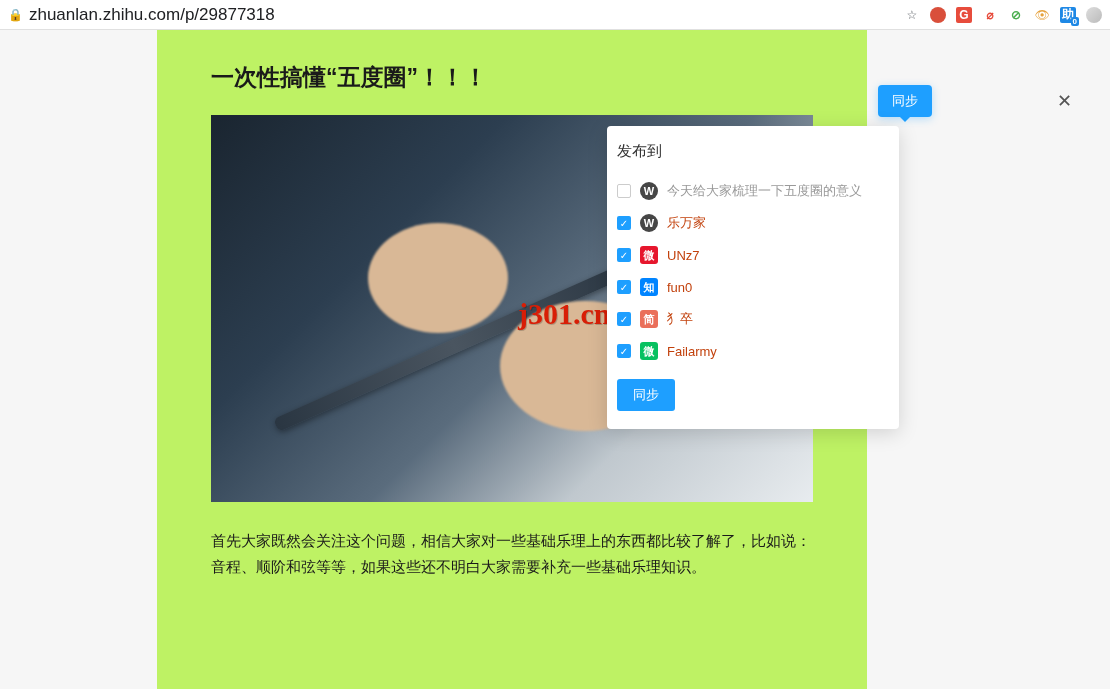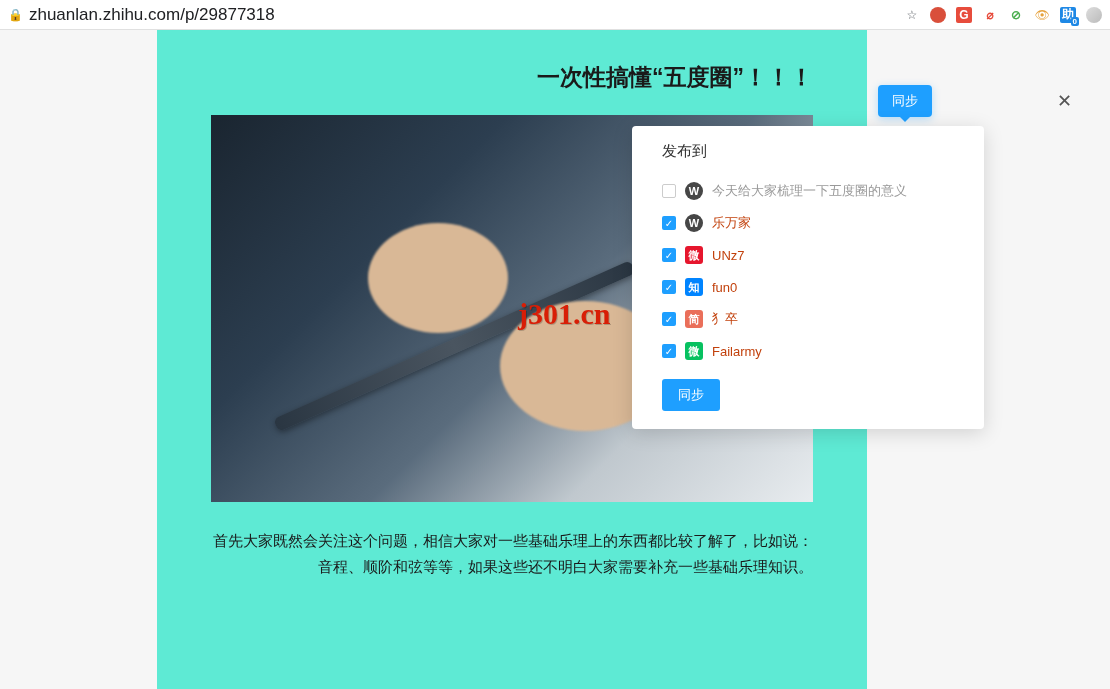--- a/index.html
+++ b/index.html
@@ -16,38 +16,38 @@
 .sq-red { background:#e74c3c; color:#fff; font-weight:bold; font-size:10px; border-radius:2px; }
 .spiral { color:#e74c3c; font-weight:bold; }
 .check-g { color:#4caf50; font-weight:bold; font-size:14px; }
 .weibo-ext { color:#e6a23c; font-size:14px; }
 .blue-ext { background:#1e88e5; color:#fff; font-size:9px; font-weight:bold; border-radius:2px; position:relative; }
 .blue-ext::after { content:"0"; position:absolute; bottom:-3px; right:-3px; background:#1e88e5; color:#fff; font-size:8px; padding:0 2px; border-radius:2px; }
 .avatar { width:18px; height:18px; border-radius:50%; background:linear-gradient(135deg,#ddd,#bbb); }
 
 
 .viewport { position:relative; height:659px; width:1110px; }
-.article-col { position:absolute; left:157px; top:0; width:710px; background:#5eead4; height:100%; padding:32px 54px 0; overflow:hidden;text-align:right; }
+.article-col { position:absolute; left:157px; top:0; width:710px; background:#bef264; height:100%; padding:32px 54px 0; overflow:hidden; }
 .article-title { font-size:23px; font-weight:700; color:#1a1a1a; margin-bottom:22px; }
 .hero { width:602px; height:387px; background:linear-gradient(135deg,#1a2530 0%,#2c3e50 30%,#5a6c7d 55%,#c0c8ce 75%,#e8ecef 100%); position:relative; overflow:hidden; margin-bottom:26px; }
 .hero::before { content:""; position:absolute; left:8%; top:58%; width:65%; height:14px; background:linear-gradient(90deg,#2a3642,#4a5560,#2a3642); transform:rotate(-24deg); border-radius:6px; box-shadow:0 2px 6px rgba(0,0,0,.4); }
 .hand { position:absolute; background:#d9b896; border-radius:50%; filter:blur(1px); }
 .hand.a { left:26%; top:28%; width:140px; height:110px; }
 .hand.b { left:48%; top:48%; width:170px; height:130px; }
 .watermark { position:absolute; left:51%; top:47%; font-family:"Times New Roman",serif; font-size:30px; font-weight:bold; color:#d81e06; text-shadow:1px 1px 0 rgba(0,0,0,.2); }
 .para { font-size:15px; line-height:1.75; color:#1a1a1a; margin-bottom:18px; }
 .em { font-style:italic; font-weight:700; }
 .bold { font-weight:700; }
 
 
 .sync-tab { position:absolute; right:178px; top:55px; background:#1e9fff; color:#fff; font-size:13px; padding:7px 14px; border-radius:4px; box-shadow:0 2px 8px rgba(30,159,255,.3); cursor:pointer; }
 .sync-tab::after { content:""; position:absolute; left:50%; bottom:-5px; margin-left:-5px; border:5px solid transparent; border-top-color:#1e9fff; border-bottom:none; }
 .close-x { position:absolute; right:38px; top:60px; font-size:18px; color:#555; cursor:pointer; }
 
-.popup { position:absolute; left:632px; top:96px; width:352px; background:#fff; border-radius:4px; box-shadow:0 4px 20px rgba(0,0,0,.15); padding:16px 30px 18px; }
+.popup { position:absolute; left:607px; top:96px; width:292px; background:#fff; border-radius:4px; box-shadow:0 4px 20px rgba(0,0,0,.15); padding:16px 10px 18px; }
 .popup-title { font-size:15px; color:#333; margin-bottom:14px; }
 .dest-row { display:flex; align-items:center; gap:9px; padding:7px 0; }
 .cb { width:14px; height:14px; border-radius:2px; display:flex; align-items:center; justify-content:center; font-size:10px; cursor:pointer; }
 .cb.off { border:1px solid #ccc; }
 .cb.on { background:#1e9fff; color:#fff; }
 .plat-icon { width:18px; height:18px; border-radius:3px; display:flex; align-items:center; justify-content:center; font-size:11px; font-weight:bold; color:#fff; flex-shrink:0; }
 .wp { background:#464646; border-radius:50%; }
 .weibo { background:#e6162d; }
 .zhihu { background:#0084ff; }
 .jian { background:#ea6f5a; }

